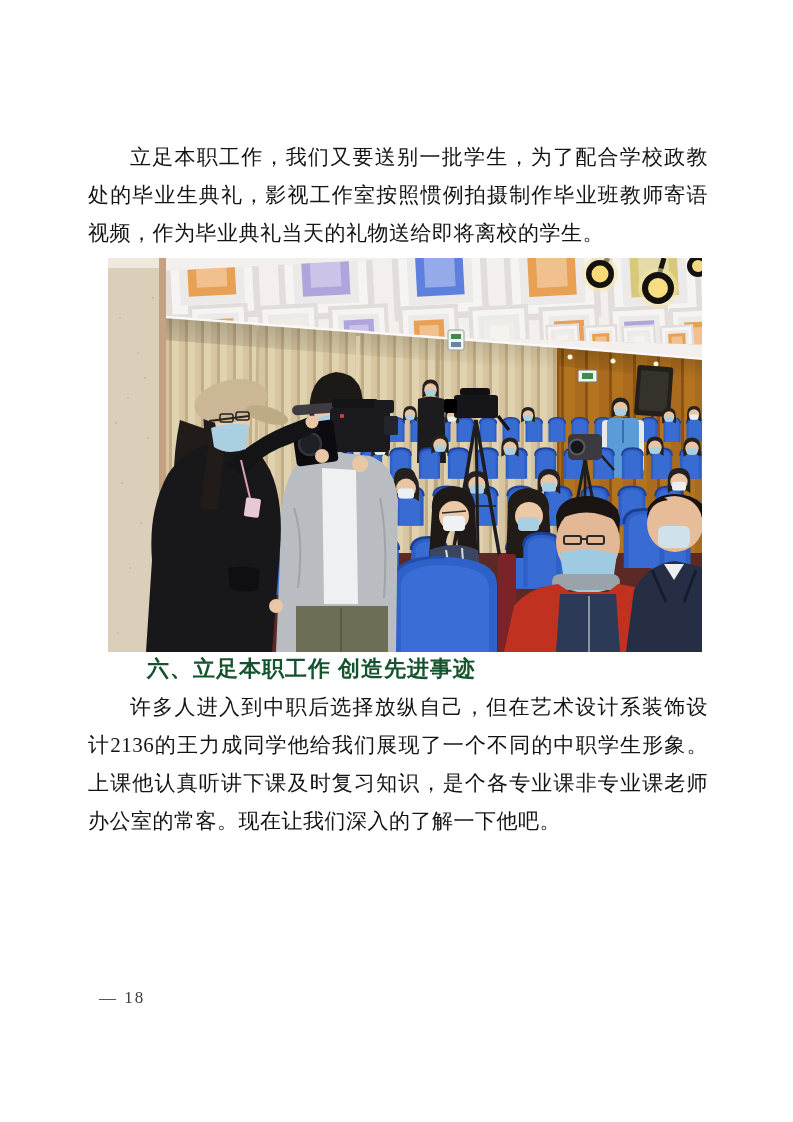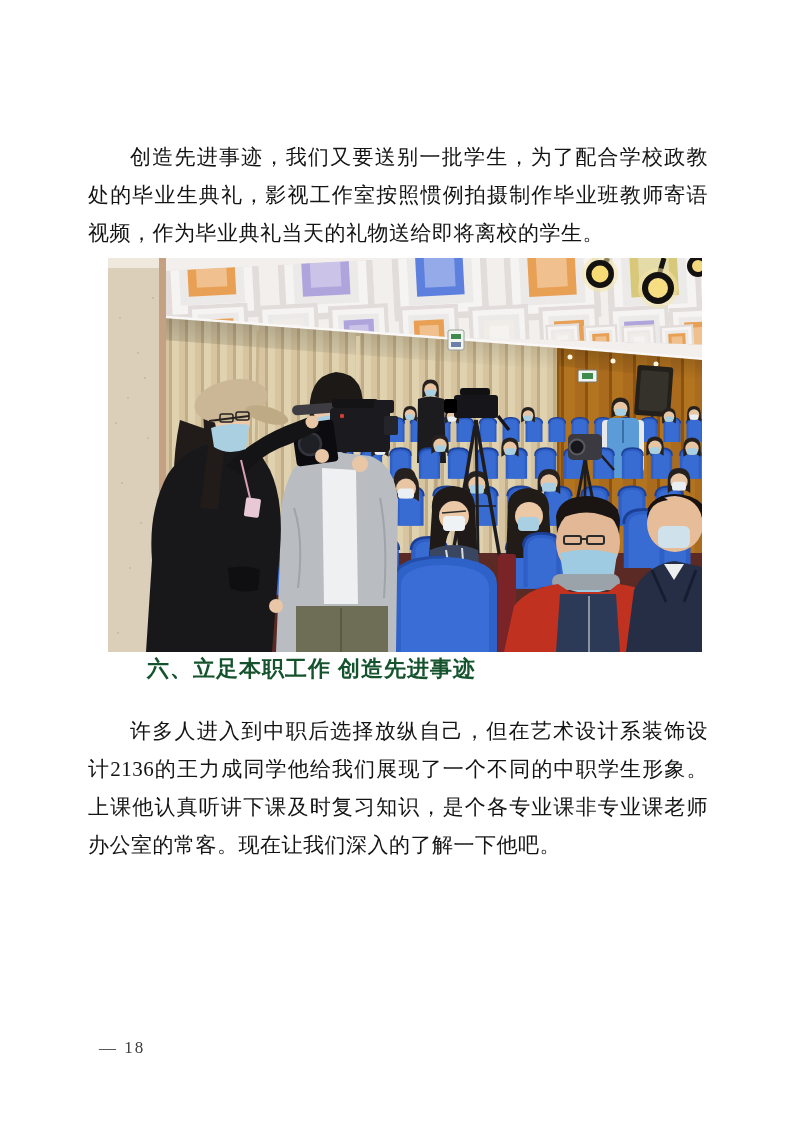--- a/index.html
+++ b/index.html
@@ -9,43 +9,43 @@
     margin:0 auto;overflow:hidden;
     font-family:"Liberation Serif","DejaVu Serif",serif;
   }
   .body-text{
     position:absolute;left:88px;width:620px;margin:0;
     font-size:21px;line-height:38px;color:#141414;
     text-align:justify;letter-spacing:0.5px;
   }
   .indent{text-indent:2em;}
   .para-intro{top:138px;}
-  .para-section{top:712px;}
+  .para-section{top:688px;}
   .section-heading{
     position:absolute;left:147px;top:654px;margin:0;
     font-family:"Liberation Sans","DejaVu Sans",sans-serif;
     font-size:22px;font-weight:bold;color:#14532d;letter-spacing:1px;
     white-space:pre;
   }
   .photo-figure{
     position:absolute;left:108px;top:258px;width:594px;height:394px;margin:0;
     background:#cfc6b8;
   }
   .photo-figure svg{display:block;width:594px;height:394px;}
   .page-number{
-    position:absolute;left:99px;top:1038px;
+    position:absolute;left:99px;top:988px;
     font-size:17px;color:#3c3c3c;letter-spacing:2px;
   }
 </style>
 </head>
 <body>
 
 <div class="page">
 
-  <p class="body-text indent para-intro">创造先进事迹，我们又要送别一批学生，为了配合学校政教处的毕业生典礼，影视工作室按照惯例拍摄制作毕业班教师寄语视频，作为毕业典礼当天的礼物送给即将离校的学生。</p>
+  <p class="body-text indent para-intro">立足本职工作，我们又要送别一批学生，为了配合学校政教处的毕业生典礼，影视工作室按照惯例拍摄制作毕业班教师寄语视频，作为毕业典礼当天的礼物送给即将离校的学生。</p>
 
   <figure class="photo-figure">
     <svg viewBox="0 0 594 394" preserveAspectRatio="none" role="img" aria-label="礼堂内两名戴口罩的学生摄像师手持专业摄像机拍摄，蓝色座椅上坐满戴口罩的学生，后方有三脚架摄像机和站立人员，白色格栅吊顶内透出橙紫蓝彩灯，左侧为米色幕帘，右侧为木质墙面并挂有音箱，右上角有舞台射灯。">
       <defs>
         <clipPath id="ceilClip">
           <polygon points="55,0 594,0 594,102 450,90 55,60"></polygon>
         </clipPath>
         <clipPath id="photoClip">
             <rect x="0" y="0" width="594" height="394"></rect>
           </clipPath>

